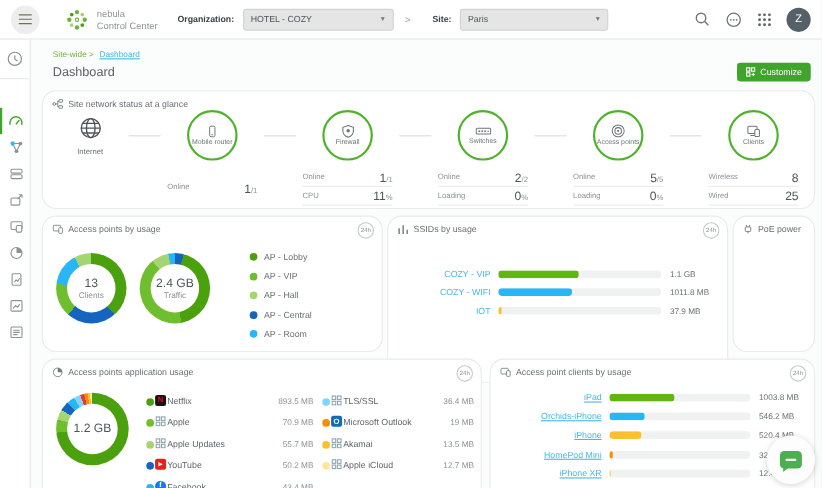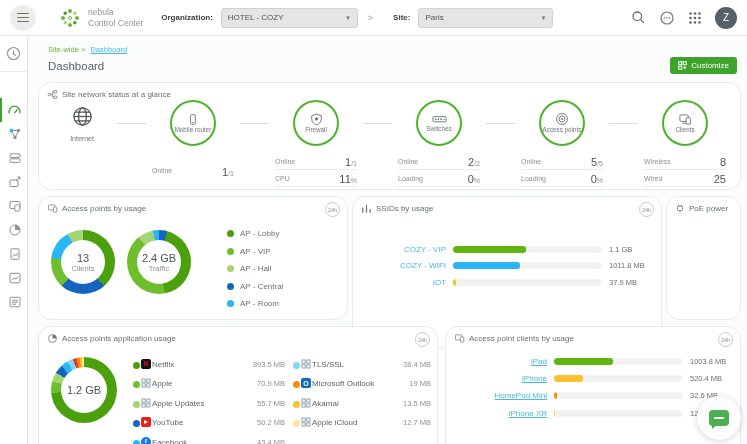--- a/index.html
+++ b/index.html
@@ -670,20 +670,27 @@
 
       <div class="hbars cli-bars">
         <div class="hbar-row">
           <span class="blbl link">iPad</span>
           <span class="track">
               <span class="fill" style="display: block; width: 46%; background-color: rgb(97, 181, 16);"></span>
             </span>
           <span class="bval">1003.8 MB</span>
         </div>
         <div class="hbar-row">
+          <span class="blbl link">Orchids-iPhone</span>
+          <span class="track">
+              <span class="fill" style="display: block; width: 25%; background-color: rgb(41, 182, 246);"></span>
+            </span>
+          <span class="bval">546.2 MB</span>
+        </div>
+        <div class="hbar-row">
           <span class="blbl link">iPhone</span>
           <span class="track">
               <span class="fill" style="display: block; width: 23%; background-color: rgb(251, 192, 45);"></span>
             </span>
           <span class="bval">520.4 MB</span>
         </div>
         <div class="hbar-row">
           <span class="blbl link">HomePod Mini</span>
           <span class="track">
               <span class="fill" style="display: block; width: 2%; background-color: rgb(251, 140, 0);"></span>

